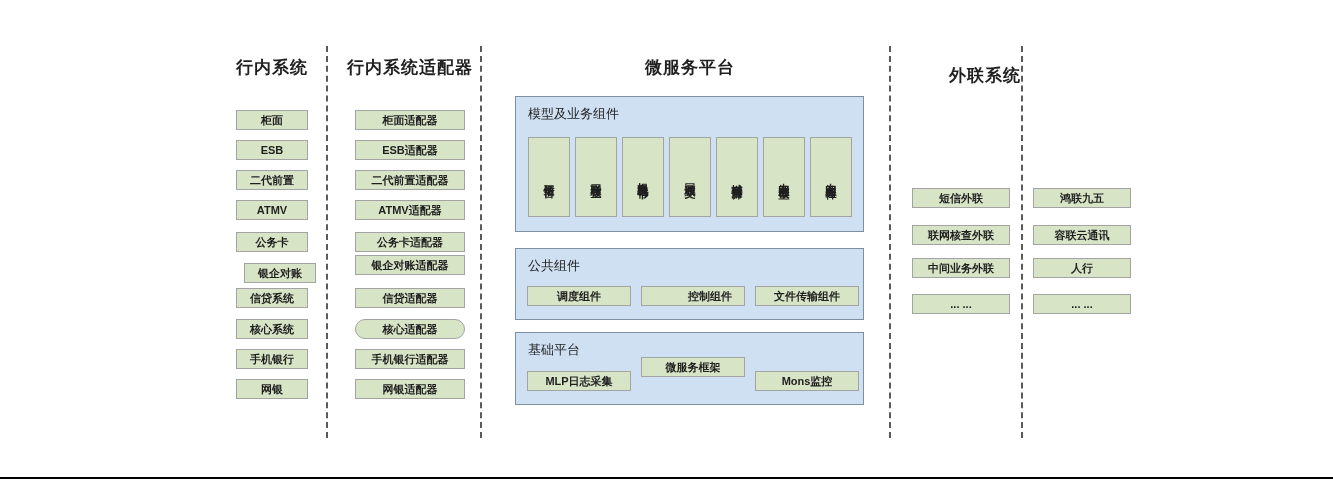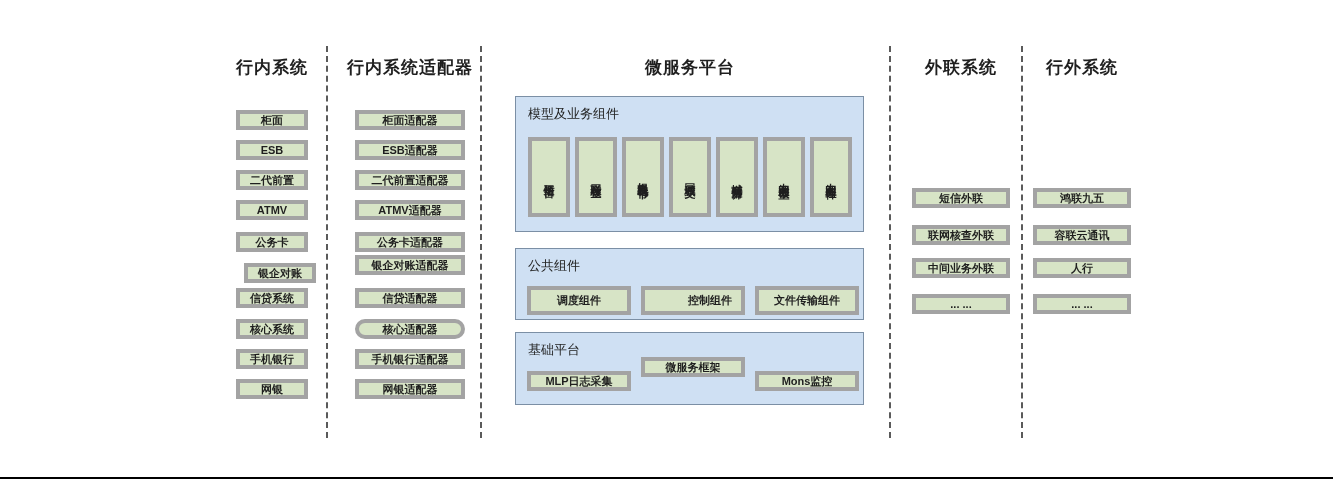--- a/index.html
+++ b/index.html
@@ -35,21 +35,21 @@
     color: #1f1f1f;
     letter-spacing: 1px;
     white-space: nowrap;
   }
 
   
   .node {
     position: absolute;
     box-sizing: border-box;
     background: #d7e4c6;
-    border: 4px solid #a3a3a3;
+    border: 1px solid #a3a3a3;
     display: flex;
     align-items: center;
     justify-content: center;
     font-size: 11px;
     font-weight: bold;
     color: #1f1f1f;
     text-align: center;
     line-height: 1.1;
   }
   .node.sys       { width: 72px;  height: 20px; }
@@ -77,21 +77,21 @@
   .panel-title {
     position: absolute;
     left: 12px;
     top: 8px;
     font-size: 13px;
     color: #232323;
     font-weight: normal;
   }
 
   
-  .node.comp   { width: 104px; height: 29px; }
+  .node.comp   { width: 104px; height: 20px; }
   .node.base   { width: 104px; height: 20px; }
 
   
   .bottom-rule {
     position: absolute;
     left: 0;
     top: 477px;
     width: 1333px;
     height: 0;
     border-top: 2px solid #000000;
@@ -103,22 +103,21 @@
 <div id="canvas">
 
   <div class="divider" style="left:326px; top:46px; height:392px;"></div>
   <div class="divider" style="left:480px; top:46px; height:392px;"></div>
   <div class="divider" style="left:889px; top:46px; height:392px;"></div>
   <div class="divider" style="left:1021px; top:46px; height:392px;"></div>
 
   <div class="col-title" style="left:212px; top:56px; width:120px;">行内系统</div>
   <div class="col-title" style="left:340px; top:56px; width:140px;">行内系统适配器</div>
   <div class="col-title" style="left:580px; top:56px; width:220px;">微服务平台</div>
-  <div class="col-title" style="left:901px; top:56px; width:120px;">外联系统</div>
-  <div class="col-title" style="left:1022px; top:56px; width:120px;">行外系统</div>
+  <div class="col-title" style="left:901px; top:64px; width:120px;text-align:right;">外联系统</div>
 
   <div class="node sys" style="left:236px; top:110px;">柜面</div>
   <div class="node sys" style="left:236px; top:140px;">ESB</div>
   <div class="node sys" style="left:236px; top:170px;">二代前置</div>
   <div class="node sys" style="left:236px; top:200px;">ATMV</div>
   <div class="node sys" style="left:236px; top:232px;">公务卡</div>
   <div class="node sys" style="left:236px; top:263px;margin-left:8px;">银企对账</div>
   <div class="node sys" style="left:236px; top:288px;">信贷系统</div>
   <div class="node sys" style="left:236px; top:319px;">核心系统</div>
   <div class="node sys" style="left:236px; top:349px;">手机银行</div>

